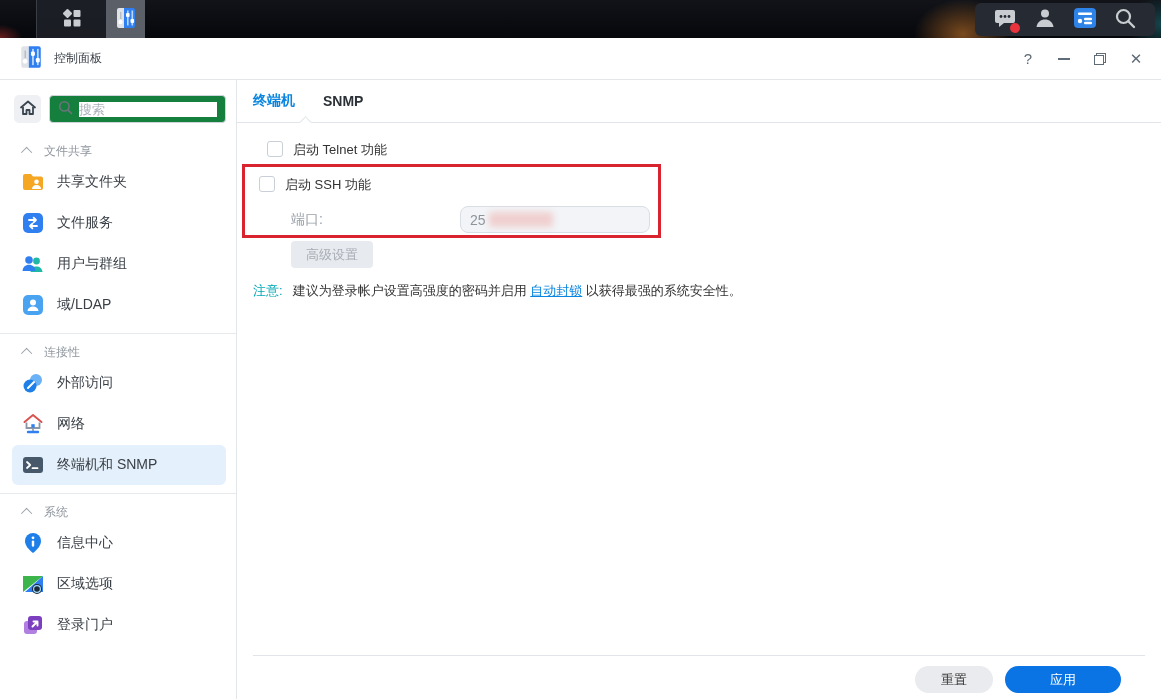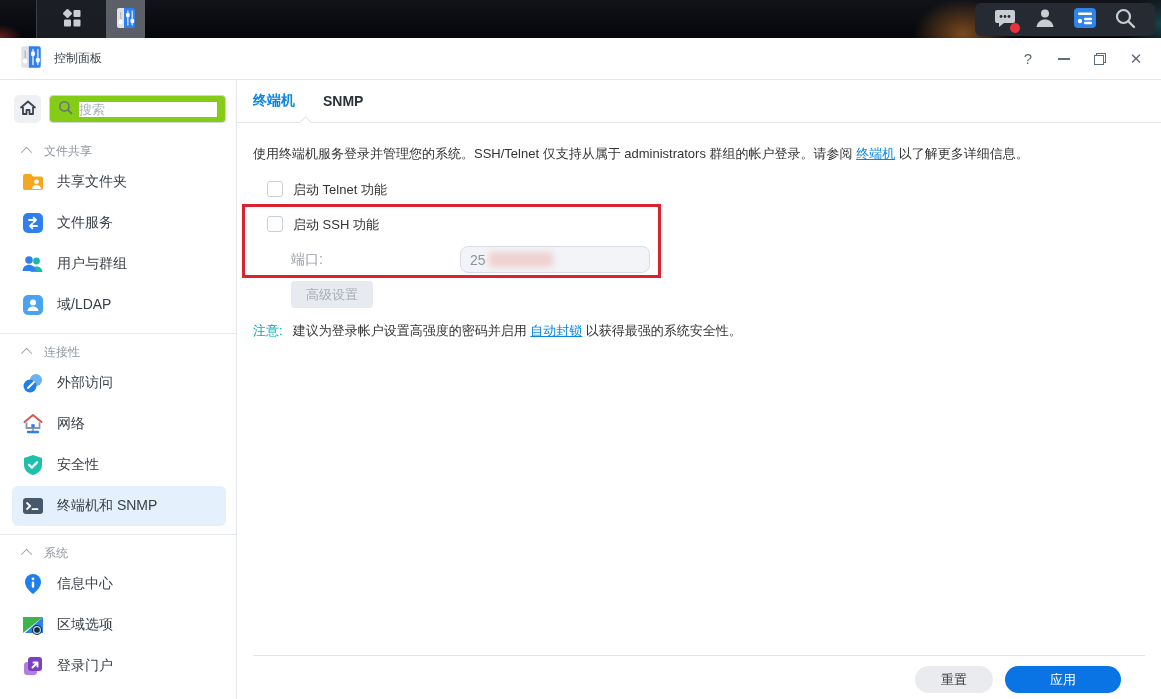--- a/index.html
+++ b/index.html
@@ -36,21 +36,21 @@
   .restore::before { content:""; position:absolute; right:0; top:0; width:8px; height:8px; border:1.5px solid #5f6b76; }
   .restore::after { content:""; position:absolute; left:0; bottom:0; width:8px; height:8px; border:1.5px solid #5f6b76; background:#fff; }
 
   .win-body { display:flex; height:620px; border-top:1px solid #e4e7ea; }
 
   
   .sidebar { width:237px; border-right:1px solid #e4e7ea; overflow:hidden; flex:none; }
   .sidebar-top { display:flex; gap:8px; padding:15px 10px 10px 14px; }
   .home-btn { width:27px; height:28px; background:#eef0f3; border-radius:5px; display:flex;
     align-items:center; justify-content:center; cursor:pointer; flex:none; }
-  .search-box { flex:1; height:28px; border:1px solid #cfd5db; border-radius:4px; background:#84cc16;
+  .search-box { flex:1; height:28px; border:1px solid #cfd5db; border-radius:4px; background:#15803d;
     display:flex; align-items:center; padding:0 8px; gap:6px; }
   .search-box input { border:none; outline:none; width:100%; font-size:13px; color:#333;
     font-family:"Liberation Sans", sans-serif; }
   .search-box input::placeholder { color:#a9b0b8; }
   .side-header { display:flex; align-items:center; gap:12px; margin:9px 0 2px 24px; height:18px;
     color:#8f969e; font-size:12px; cursor:pointer; }
   .chev { width:8px; height:8px; border-left:1.5px solid #9aa1a9; border-top:1.5px solid #9aa1a9;
     transform:rotate(45deg) translateY(2px); }
   .side-item { height:40px; margin:1px 10px 1px 12px; border-radius:6px; display:flex; align-items:center;
     gap:12px; padding-left:9px; cursor:pointer; font-size:14px; color:#3a4047; }
@@ -68,21 +68,21 @@
     border-left:1px solid #e1e5e9; border-top:1px solid #e1e5e9; transform:rotate(45deg); }
   .content { flex:1; padding:0 16px; overflow:hidden; }
   .desc { margin-top:21px; line-height:19px; color:#333; }
   a.link { color:#0a86e0; text-decoration:underline; cursor:pointer; }
   .cb-row { display:flex; gap:10px; margin-left:14px; }
   .cb { width:16px; height:16px; border:1px solid #c9cfd7; border-radius:3px; background:#fff;
     flex:none; cursor:pointer; }
   .telnet-row { margin-top:18px; }
   .red-box { margin-top:5px; margin-left:-11px; width:419px; height:74px;
     border:3px solid #d9232e; padding-top:9px; }
-  .red-box .cb-row { margin-left:22px; }
+  .red-box .cb-row { margin-left:14px; }
   .port-row { display:flex; align-items:center; margin-top:12px; margin-left:46px; }
   .port-row .plabel { width:169px; color:#9aa1a9; font-size:14px; }
   .port-input { width:190px; height:27px; background:#f2f4f7; border:1px solid #d9dee4; border-radius:8px;
     display:flex; align-items:center; padding:0 9px; color:#8d949c; font-size:14px; }
   .redact { display:inline-block; width:64px; height:15px; margin-left:3px; border-radius:3px;
     background:#f0cfcf; filter:blur(3px); }
   .adv-btn { margin-top:3px; margin-left:38px; width:82px; height:27px; background:#e7eaee; border:none;
     border-radius:4px; color:#a7adb5; font-size:13px; font-family:"Liberation Sans", sans-serif; }
   .note { margin-top:14px; line-height:18px; }
   .note .nlabel { color:#00a7b5; margin-right:10px; }
@@ -282,29 +282,20 @@
           <svg width="24" height="24" viewBox="0 0 24 24">
             <path d="M3.5 10 12 3l8.5 7" fill="none" stroke="#d9534f" stroke-width="2" stroke-linecap="round" stroke-linejoin="round"></path>
             <path d="M5.5 10.5V16h13v-5.5" fill="none" stroke="#8a97a5" stroke-width="1.8"></path>
             <rect x="10.3" y="12.2" width="3.4" height="3.4" fill="#2f7ff0"></rect>
             <line x1="12" y1="16" x2="12" y2="19" stroke="#8a97a5" stroke-width="1.6"></line>
             <line x1="7" y1="20" x2="17" y2="20" stroke="#2f7ff0" stroke-width="2.4" stroke-linecap="round"></line>
           </svg>
         </span>
         <span>网络</span>
       </div>
-      <div class="side-item">
-        <span class="sicon">
-          <svg width="24" height="24" viewBox="0 0 24 24">
-            <path d="M12 2 21 5v7c0 5.2-3.8 8.6-9 10-5.2-1.4-9-4.8-9-10V5z" fill="#1fbfae"></path>
-            <path d="m8 11.8 2.8 2.8 5.2-5.2" fill="none" stroke="#fff" stroke-width="2.2" stroke-linecap="round" stroke-linejoin="round"></path>
-          </svg>
-        </span>
-        <span>安全性</span>
-      </div>
       <div class="side-item selected">
         <span class="sicon">
           <svg width="24" height="24" viewBox="0 0 24 24">
             <rect x="2" y="4" width="20" height="16" rx="3" fill="#46586a"></rect>
             <path d="m6 9 3.2 3L6 15" fill="none" stroke="#fff" stroke-width="1.8" stroke-linecap="round" stroke-linejoin="round"></path>
             <line x1="11.5" y1="15.2" x2="16.5" y2="15.2" stroke="#fff" stroke-width="1.8" stroke-linecap="round"></line>
           </svg>
         </span>
         <span>终端机和 SNMP</span>
       </div>
@@ -349,21 +340,20 @@
     </div>
 
     <div class="main">
       <div class="tabs">
         <span class="tab active">终端机</span>
         <span class="tab">SNMP</span>
         <span class="notch"></span>
       </div>
 
       <div class="content">
-        <div class="desc"><span>使用终端机服务登录并管理您的系统。SSH/Telnet 仅支持从属于 administrators 群组的帐户登录。请参阅 </span><a class="link">终端机</a><span> 以了解更多详细信息。</span></div>
 
         <div class="cb-row telnet-row">
           <span class="cb"></span>
           <span>启动 Telnet 功能</span>
         </div>
 
         <div class="red-box">
           <div class="cb-row">
             <span class="cb"></span>
             <span>启动 SSH 功能</span>

